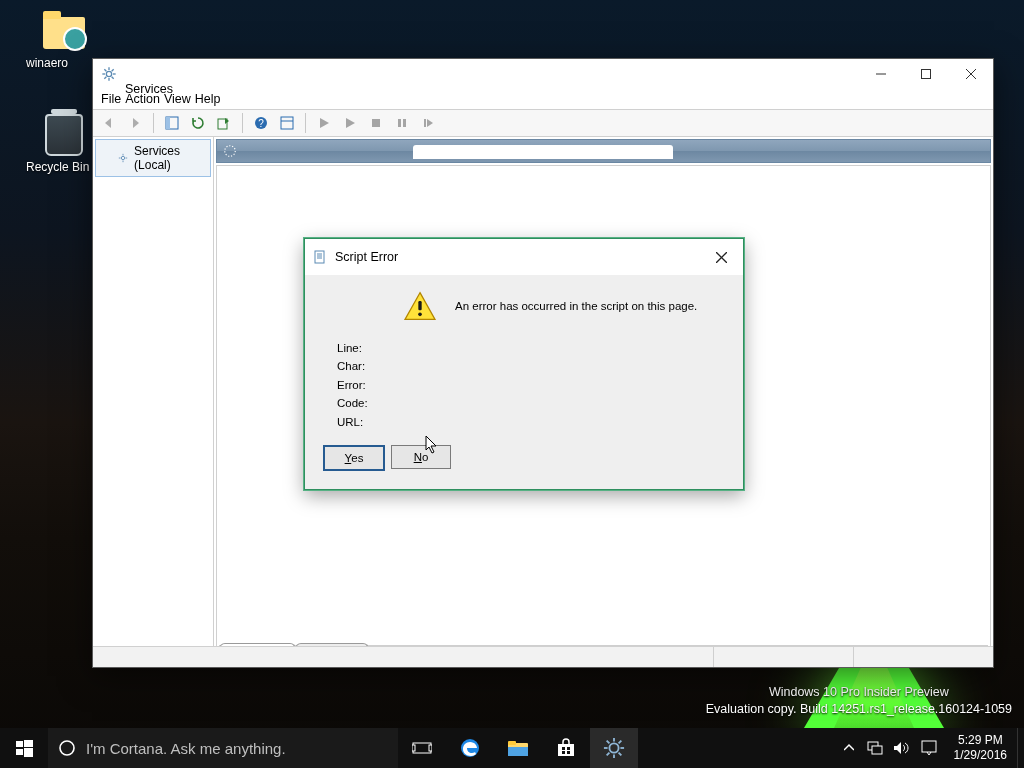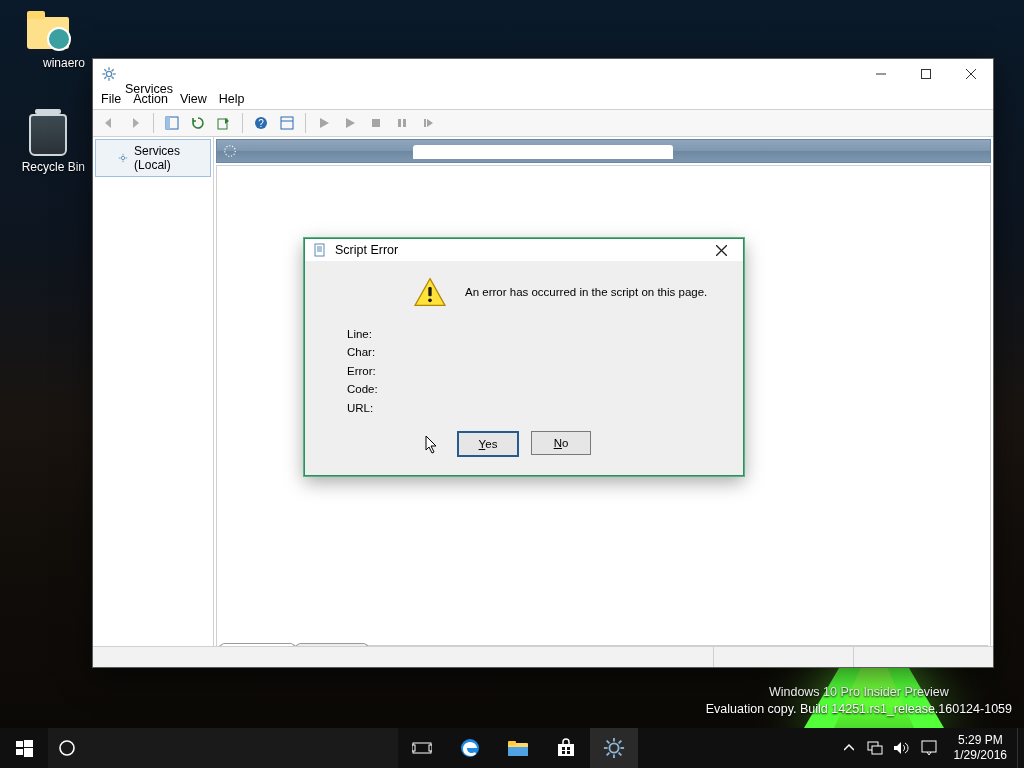--- a/index.html
+++ b/index.html
@@ -1,21 +1,21 @@
 <!DOCTYPE html>
 <html><head>
 <meta charset="utf-8">
 <style>
 html,body{margin:0;padding:0;width:1024px;height:768px;overflow:hidden;font-family:"Segoe UI",Tahoma,sans-serif;font-size:12px;}
 body{background:linear-gradient(180deg,#0a1a2a 0%,#0d1520 30%,#1a1410 55%,#120e0a 70%,#0a0806 100%);position:relative;color:#000;}
 
 .tent{position:absolute;right:80px;bottom:40px;width:0;height:0;border-left:70px solid transparent;border-right:70px solid transparent;border-bottom:120px solid #2e8f1f;filter:brightness(1.8) drop-shadow(0 0 30px rgba(115,255,60,.6));}
 .tent::after{content:"";position:absolute;left:-40px;top:30px;width:80px;height:90px;background:linear-gradient(180deg,#56c62b,#2a7a18);clip-path:polygon(50% 0,100% 100%,0 100%);}
 
-.desktop-icon{position:absolute;left:10px;width:75px;text-align:right;color:#fff;font-size:12px;text-shadow:0 1px 2px #000;}
+.desktop-icon{position:absolute;left:26px;width:75px;text-align:left;color:#fff;font-size:12px;text-shadow:0 1px 2px #000;}
 .desktop-icon .glyph{width:46px;height:46px;margin:0 auto 4px;display:flex;align-items:center;justify-content:center;}
 #icon-winaero{top:6px;} #icon-recycle{top:110px;}
 .folder-glyph{width:42px;height:32px;background:#ffe08a;border-radius:2px 2px 3px 3px;position:relative;margin-top:8px;}
 .folder-glyph::before{content:"";position:absolute;top:-6px;left:0;width:18px;height:8px;background:#ffd86b;border-radius:2px 2px 0 0;}
 .avatar-mini{position:absolute;right:-2px;bottom:-2px;width:20px;height:20px;border-radius:50%;background:#3aa0a0;border:2px solid #fff;}
 .bin-glyph{width:34px;height:38px;border:2px solid #cfd8dc;border-radius:4px 4px 6px 6px;background:linear-gradient(#3e4a52,#2b3238);position:relative;margin-top:4px;}
 .bin-glyph::before{content:"";position:absolute;top:-7px;left:4px;right:4px;height:5px;background:#cfd8dc;border-radius:2px;}
 
 .watermark{position:absolute;right:12px;bottom:50px;color:#fff;text-align:center;font-size:12.5px;line-height:1.35;text-shadow:0 1px 2px #000;}
 
@@ -24,21 +24,21 @@
 .tb-search{flex:0 0 330px;height:40px;background:#1a1a1a;display:flex;align-items:center;gap:10px;padding:0 10px;color:#bfbfbf;font-size:15px;}
 .tb-right{margin-left:auto;display:flex;align-items:center;height:40px;}
 .tb-clock{padding:0 10px;text-align:center;font-size:12px;line-height:1.25;}
 .tb-showdesk{width:6px;height:40px;border-left:1px solid #333;}
 
 .window{position:absolute;left:92px;top:58px;width:900px;height:608px;background:#fff;border:1px solid #5a5a5a;box-shadow:0 8px 30px rgba(0,0,0,.5);}
 .titlebar{height:30px;display:flex;align-items:center;padding:0 0 0 8px;gap:8px;}
 .titlebar .title{font-size:12.5px;margin-top:30px;}
 .win-controls{margin-left:auto;display:flex;}
 .win-controls div{width:45px;height:30px;display:flex;align-items:center;justify-content:center;color:#555;}
-.menubar{height:20px;display:flex;align-items:center;gap:12px;padding:0 8px;font-size:12.5px;}
+.menubar{height:20px;display:flex;align-items:center;gap:4px;padding:0 8px;font-size:12.5px;}
 .toolbar{height:26px;border-top:1px solid #d0d0d0;border-bottom:1px solid #d0d0d0;display:flex;align-items:center;padding:0 4px;gap:2px;background:#f7f7f7;}
 .tb-sep{width:1px;height:20px;background:#c8c8c8;margin:0 4px;}
 .tbicon{width:22px;height:22px;display:flex;align-items:center;justify-content:center;border:1px solid transparent;border-radius:2px;color:#444;}
 .tbicon.dim{opacity:.5;}
 .client{position:absolute;left:0;right:0;top:78px;bottom:0;display:flex;}
 .treepane{width:120px;border-right:1px solid #d0d0d0;background:#fff;}
 .treehead{padding:4px 22px;background:#eef3f8;border:1px solid #9cc1e6;margin:2px;display:flex;align-items:center;gap:6px;}
 .detailpane{flex:1;display:flex;flex-direction:column;}
 .dp-header{height:22px;margin:2px;background:linear-gradient(#8fa6bd,#7f98b0 48%,#6d88a2 52%,#7f98b0);border:1px solid #6a87a3;display:flex;align-items:center;padding-left:6px;color:#fff;}
 .dp-header .inner-tab{position:absolute;margin-left:190px;margin-top:2px;width:260px;height:14px;background:#fff;border-radius:3px 3px 0 0;}
@@ -46,29 +46,29 @@
 .sheet-tabs{position:absolute;left:2px;bottom:2px;display:flex;font-size:12px;}
 .sheet-tab{padding:2px 12px;border:1px solid #9a9a9a;border-bottom:none;background:#fff;border-radius:6px 6px 0 0;margin-right:-1px;position:relative;}
 .sheet-tab.inactive{background:#ededed;}
 .bottom-rule{position:absolute;left:2px;right:2px;bottom:18px;height:1px;background:#cfcfcf;}
 .statusbar{position:absolute;left:0;right:0;bottom:0;height:20px;border-top:1px solid #d0d0d0;background:#f2f2f2;}
 .status-seg{position:absolute;top:0;bottom:0;border-left:1px solid #cfcfcf;}
 
 .gear{width:16px;height:16px;}
 
 .dialog{position:absolute;left:304px;top:238px;width:438px;background:#efefef;border:1px solid #2e8f5e;box-shadow:0 0 0 1px #57b184,0 6px 18px rgba(0,0,0,.35);}
-.dlg-title{height:22px;background:#fff;display:flex;align-items:center;padding:0 8px;gap:8px;font-size:12.5px;}
+.dlg-title{height:36px;background:#fff;display:flex;align-items:center;padding:0 8px;gap:8px;font-size:12.5px;}
 .dlg-close{margin-left:auto;width:28px;height:22px;display:flex;align-items:center;justify-content:center;}
-.dlg-body{padding:16px 28px 18px;font-size:11.5px;border-radius:8px;}
+.dlg-body{padding:16px 18px 18px;font-size:11.5px;border-radius:8px;}
 .dlg-row1{display:flex;align-items:center;gap:18px;margin-left:80px;margin-bottom:18px;}
 .warn-tri{width:34px;height:30px;}
 .dlg-fields{line-height:1.6;margin-left:14px;}
 .dlg-q{margin-top:28px;text-align:center;}
 .cursor{position:absolute;left:120px;top:196px;width:14px;height:20px;pointer-events:none;}
-.dlg-btns{display:flex;gap:12px;justify-content:center;margin-top:14px;}
+.dlg-btns{display:flex;gap:6px;margin-top:14px;}
 .dlg-btn{min-width:58px;height:22px;border:1px solid #7a7a7a;background:#e6e6e6;display:flex;align-items:center;justify-content:center;font-size:11.5px;}
 .dlg-btn.default{border:2px solid #265b91;}
 .ul{text-decoration:underline;}
 
 svg{display:block;}
 </style>
 </head>
 <body>
 
 <div class="tent"></div>
@@ -300,20 +300,21 @@
           <rect x="8" y="0" width="9" height="7"></rect>
           <rect x="0" y="9" width="7" height="6"></rect>
           <rect x="8" y="8" width="9" height="9"></rect>
         </g>
       </svg>
   </div>
   <div class="tb-search">
     <svg width="18" height="18">
         <circle cx="9" cy="9" r="7" fill="none" stroke="#fff" stroke-width="1.6"></circle>
       </svg>
+    <span>I'm Cortana. Ask me anything.</span>
   </div>
   <div class="tb-btn">
     <svg width="20" height="16">
         <rect x="1" y="3" width="18" height="10" fill="none" stroke="#fff"></rect>
         <rect x="0" y="5" width="3" height="6" fill="#101010" stroke="#fff"></rect>
         <rect x="17" y="5" width="3" height="6" fill="#101010" stroke="#fff"></rect>
       </svg>
   </div>
   <div class="tb-btn">
     <svg width="22" height="22">

